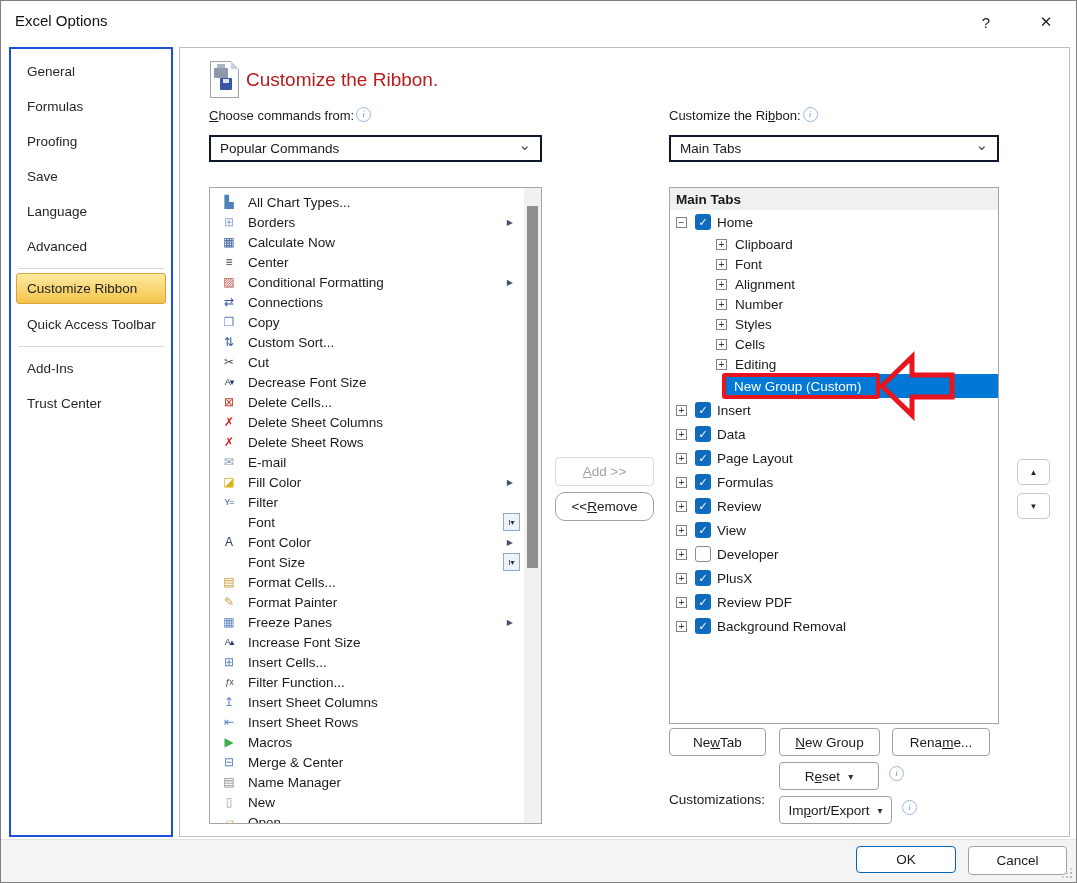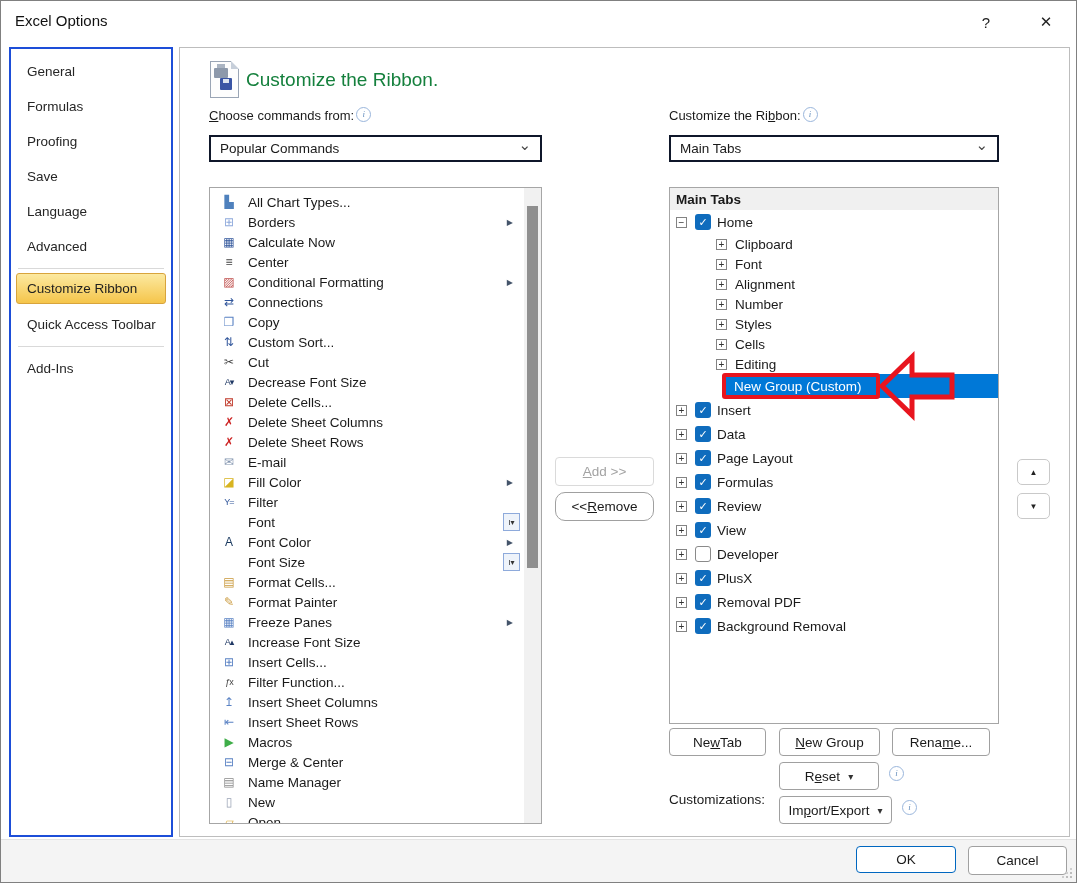--- a/index.html
+++ b/index.html
@@ -20,21 +20,21 @@
     background:linear-gradient(#fce9a0,#f5c54b);color:#1f1f1f;}
   .side-sep{height:1px;background:#d9d9d9;margin:4px 7px;}
   
   .main{position:absolute;left:178px;top:46px;width:891px;height:790px;border:1px solid #bdbdbd;box-sizing:border-box;background:#fff;}
   .hdr-icon{position:absolute;left:30px;top:13px;width:27px;height:35px;background:#fdfdfd;border:1px solid #9aa5b5;}
   .hdr-icon .fold{position:absolute;right:-1px;top:-1px;width:0;height:0;border-left:8px solid #c7cfda;border-top:8px solid #fff;}
   .hdr-icon .printer{position:absolute;left:3px;top:6px;width:14px;height:10px;background:#8d99ab;border-radius:1px;}
   .hdr-icon .printer::before{content:"";position:absolute;left:3px;top:-4px;width:8px;height:4px;background:#aab4c2;}
   .hdr-icon .floppy{position:absolute;left:9px;top:16px;width:12px;height:12px;background:#3a55a5;border-radius:1px;}
   .hdr-icon .floppy::before{content:"";position:absolute;left:3px;top:1px;width:6px;height:4px;background:#dce4f0;}
-  .hdr-title{position:absolute;left:66px;top:21px;font-size:19px;color:#15803d;}
+  .hdr-title{position:absolute;left:66px;top:21px;font-size:19px;color:#b91c1c;}
   .field-label{position:absolute;top:59px;font-size:13px;color:#1a1a1a;white-space:nowrap;}
   .lbl-left{left:29px;}
   .lbl-right{left:489px;}
   .info{display:inline-block;width:13px;height:13px;border-radius:50%;border:1px solid #9ab6dc;color:#6b93c0;
     font-size:9px;line-height:12px;text-align:center;font-style:italic;font-family:"Liberation Serif",serif;vertical-align:3px;margin-left:2px;}
   .dropdown{position:absolute;top:87px;height:27px;border:2px solid #0f172a;background:#fff;display:flex;
     align-items:center;justify-content:space-between;padding:0 9px;box-sizing:border-box;font-size:13.5px;cursor:pointer;}
   .dd-left{left:29px;width:333px;}
   .dd-right{left:489px;width:330px;}
   .chev{font-size:15px;color:#444;margin-top:-7px;}
@@ -115,20 +115,21 @@
         <div class="side-item">Formulas</div>
         <div class="side-item">Proofing</div>
         <div class="side-item">Save</div>
         <div class="side-item">Language</div>
         <div class="side-item">Advanced</div>
         <div class="side-sep"></div>
         <div class="side-item selected">Customize Ribbon</div>
         <div class="side-item">Quick Access Toolbar</div>
         <div class="side-sep"></div>
         <div class="side-item">Add-Ins</div>
+        <div class="side-item">Trust Center</div>
       </div>
   </div>
 
   <div class="main">
 
     <div class="hdr-icon">
       <span class="fold"></span>
         <span class="printer"></span>
         <span class="floppy"></span>
     </div>
@@ -376,21 +377,21 @@
             <div class="tree-label">Developer</div>
           </div>
           <div class="tree-row lvl0">
             <div class="expand">+</div>
             <div class="checkbox checked">✓</div>
             <div class="tree-label">PlusX</div>
           </div>
           <div class="tree-row lvl0">
             <div class="expand">+</div>
             <div class="checkbox checked">✓</div>
-            <div class="tree-label">Removal PDF</div>
+            <div class="tree-label">Review PDF</div>
           </div>
           <div class="tree-row lvl0">
             <div class="expand">+</div>
             <div class="checkbox checked">✓</div>
             <div class="tree-label">Background Removal</div>
           </div>
         </div>
     </div>
 
     <div class="nav-btn nav-up">

